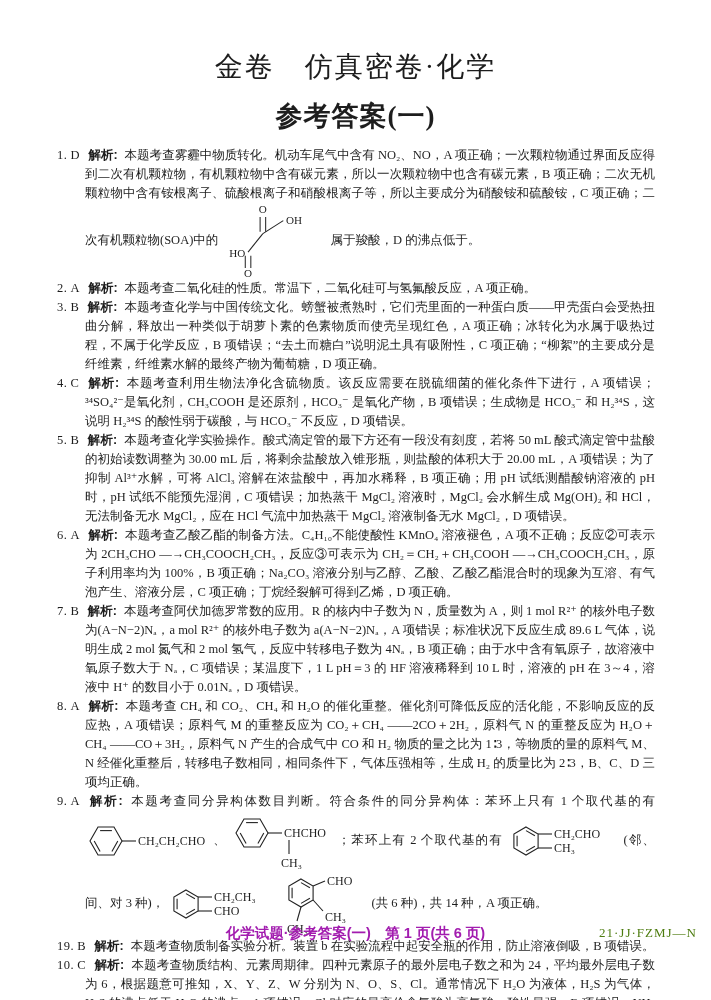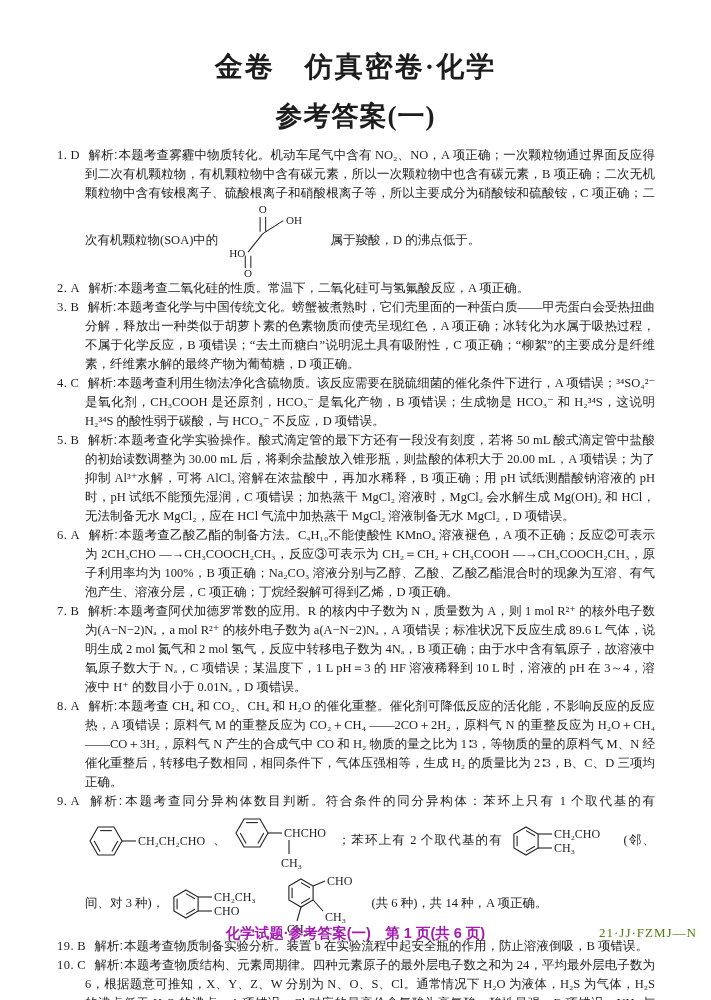--- a/index.html
+++ b/index.html
@@ -2,27 +2,27 @@
 <html><head>
 <meta charset="utf-8">
 <style>
   html,body{margin:0;padding:0;}
   body{
     width:711px;height:1000px;background:#ffffff;position:relative;overflow:hidden;
     font-family:"Liberation Serif","DejaVu Serif",serif;color:#1d1d1d;
     -webkit-font-smoothing:antialiased;
   }
   .titles{text-align:center;padding-top:50px;}
-  .t1{font-size:28px;font-weight:bold;letter-spacing:2px;line-height:34px;}
+  .t1{font-size:28px;font-weight:normal;letter-spacing:2px;line-height:34px;}
   .t2{font-size:27px;font-weight:bold;letter-spacing:1px;line-height:32px;margin-top:16px;}
   .content{margin:14px 56px 0 57px;font-size:12.5px;line-height:19px;text-align:justify;}
   .item{margin:0;padding-left:28px;text-indent:-28px;}
   .num{letter-spacing:0.5px;}
   .ans{margin:0 9px 0 3px;}
-  .jx{font-family:"Liberation Sans","DejaVu Sans",sans-serif;font-weight:400;margin-right:1px;font-size:12.5px;}
+  .jx{font-family:"Liberation Sans","DejaVu Sans",sans-serif;font-weight:700;margin-right:7px;font-size:12.5px;}
   svg.struct{vertical-align:middle;margin:0 3px;}
   svg.struct text{font-size:12px;font-family:"Liberation Serif","DejaVu Serif",serif;fill:#1d1d1d;}
   svg.struct .bz{fill:none;stroke:#222;stroke-width:1.1;}
   .footer{position:absolute;top:924px;left:0;width:711px;height:24px;}
   .footer .center{
     position:absolute;left:0;right:0;text-align:center;
     font-family:"Liberation Sans","DejaVu Sans",sans-serif;font-weight:700;font-size:14.5px;color:#a21caf;
   }
   .footer .right{
     position:absolute;right:14px;top:1px;font-size:13px;letter-spacing:1px;color:#4d7c0f;

